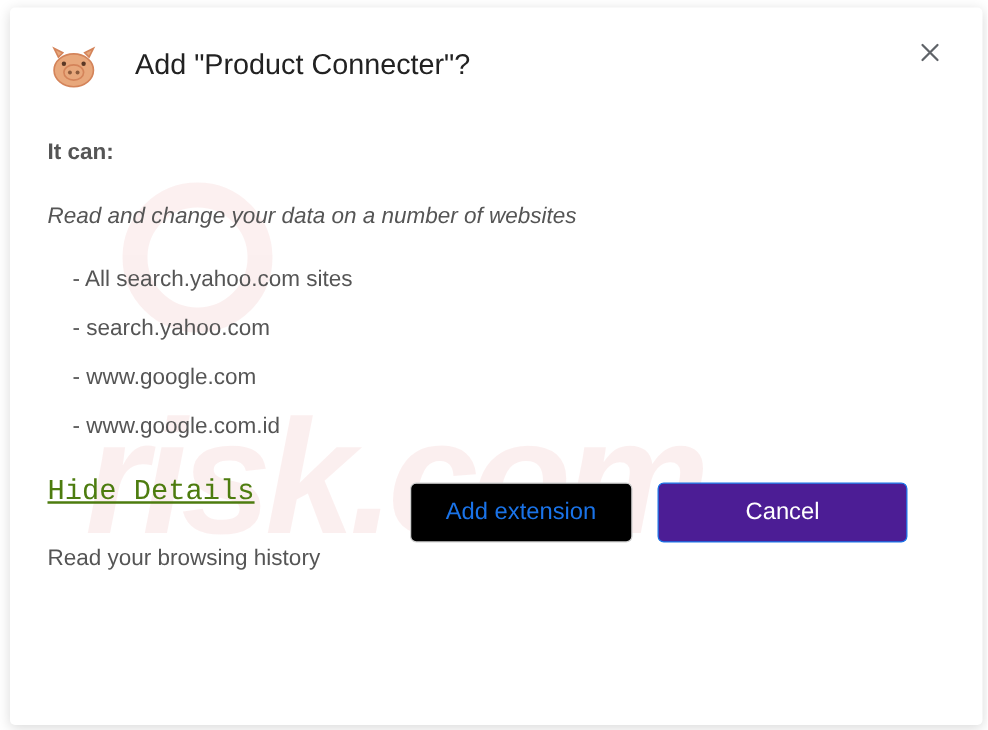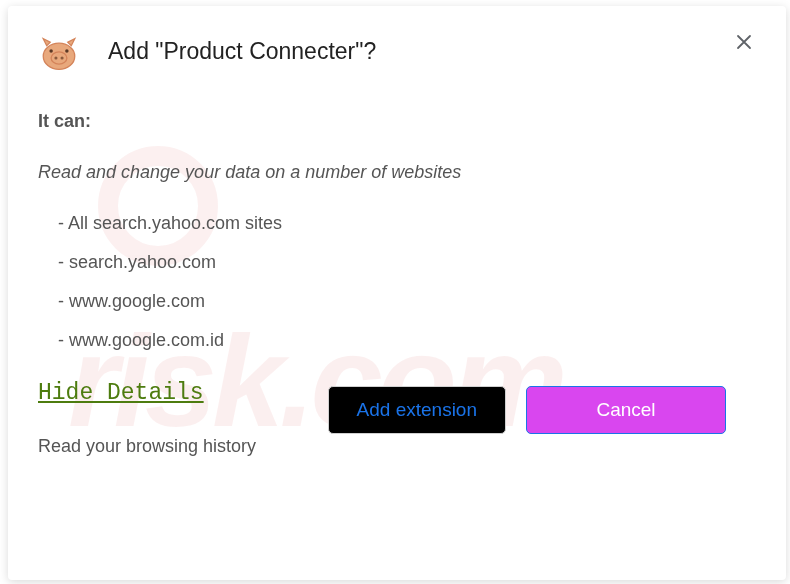--- a/index.html
+++ b/index.html
@@ -98,21 +98,21 @@
       font-family: inherit;
       min-width: 160px;
     }
     .btn-outline {
       background: #000000;
       border: 1px solid #d0d0d0;
       color: #1a73e8;
       font-weight: 500;
     }
     .btn-primary {
-      background: #d946ef;
+      background: #4c1d95;
       border: 1px solid #1a73e8;
       color: #fff;
       font-weight: 400;
       min-width: 200px;
     }
     .watermark {
       position: absolute;
       top: 110px;
       left: 60px;
       right: 40px;

